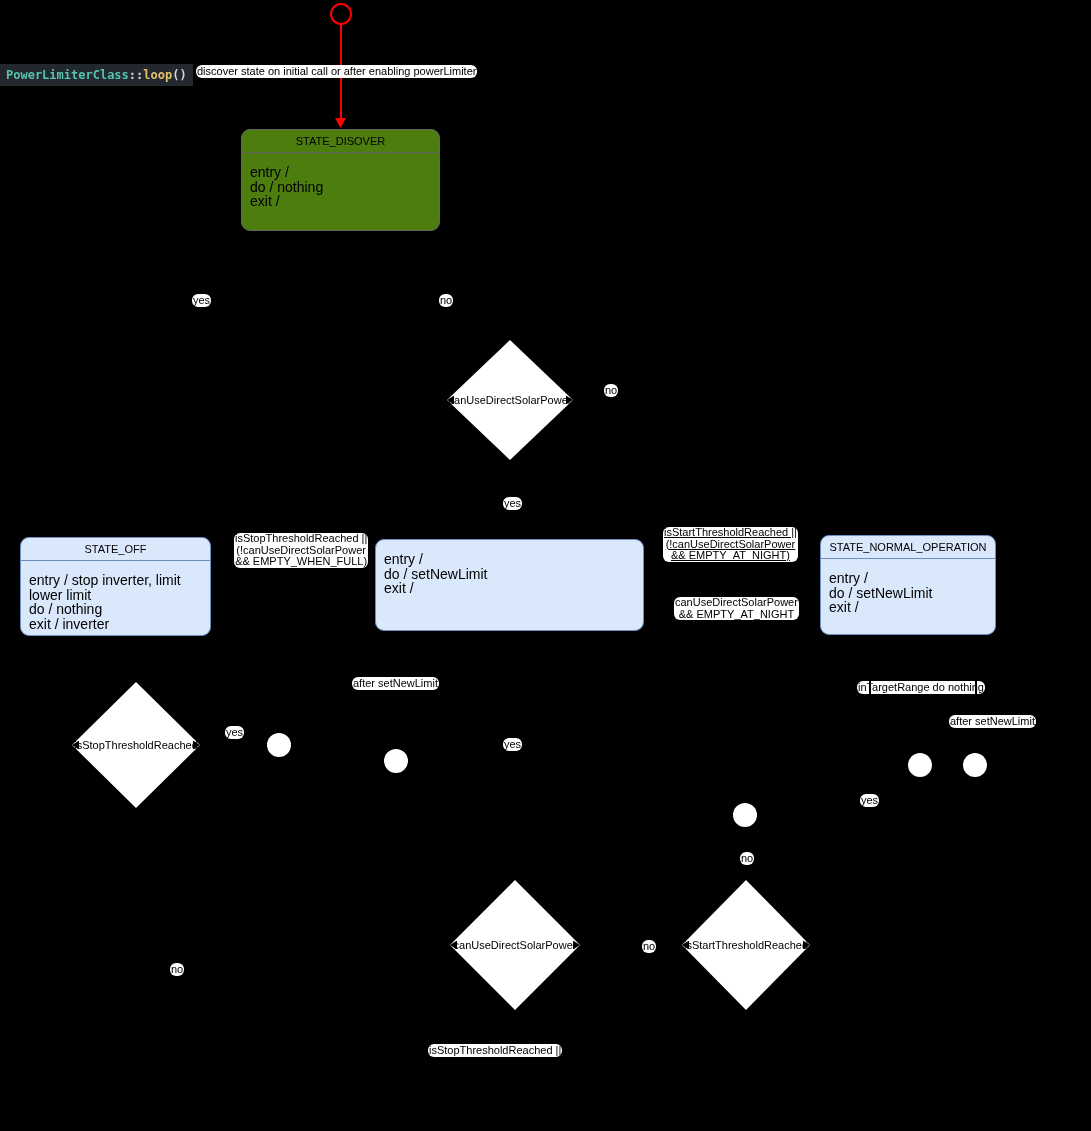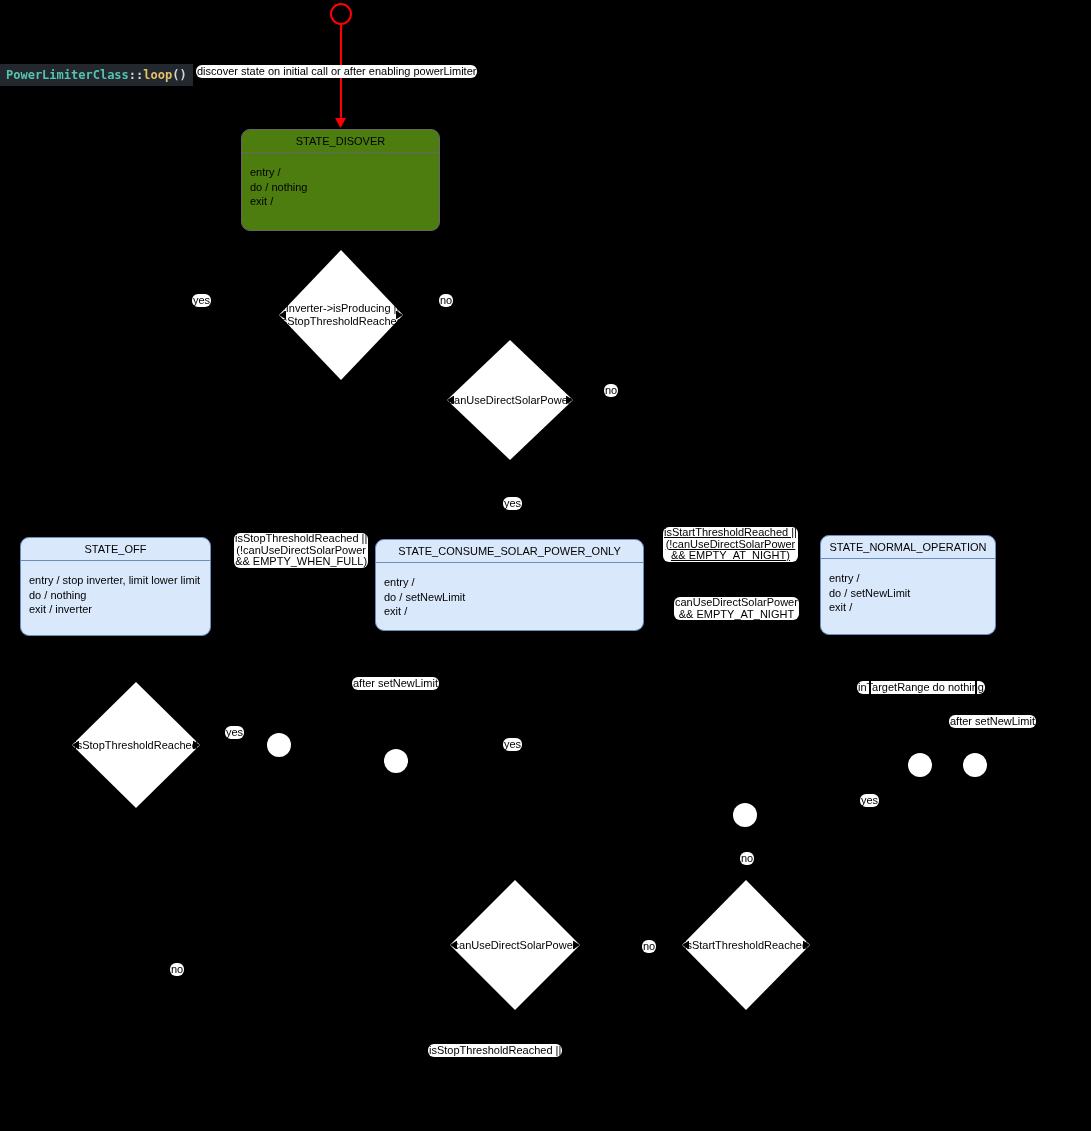--- a/index.html
+++ b/index.html
@@ -8,21 +8,21 @@
   .lbl{position:absolute;background:#fff;color:#000;font-size:11px;line-height:13px;
        padding:0 1px;white-space:pre-line;z-index:5;border-radius:6px;}
   .lbl.multi{line-height:11.5px;text-align:center;}
   .state{position:absolute;box-sizing:border-box;border-radius:9px;z-index:2;}
   .state.gray{background:#4d7c0f;border:1.5px solid #666666;}
   .state.blue{background:#dae8fc;border:1.5px solid #6c8ebf;}
   .state-title{height:22px;display:flex;align-items:center;justify-content:center;
                font-size:11px;}
   .gray .state-title{border-bottom:1.5px solid #666666;}
   .blue .state-title{border-bottom:1.5px solid #6c8ebf;}
-  .state-body{padding:12px 8px 0;font-size:11px;line-height:14.5px;}
+  .state-body{padding:12px 8px 0;font-size:14px;line-height:14.5px;}
   .decision{position:absolute;z-index:2;}
   .diamond{position:absolute;left:0;top:0;width:100%;height:100%;background:#fff;
            clip-path:polygon(50% 0,100% 50%,50% 100%,0 50%);}
   .dtext{position:absolute;left:-25px;right:-25px;top:50%;transform:translateY(-50%);
          text-align:center;font-size:11px;line-height:13px;white-space:pre-line;z-index:3;}
   .tip{position:absolute;top:50%;width:7px;height:9px;background:#000;
        transform:translateY(-50%);z-index:4;}
   .tip-l{left:0;clip-path:polygon(100% 0,0 50%,100% 100%);}
   .tip-r{right:0;clip-path:polygon(0 0,100% 50%,0 100%);}
   .junction{position:absolute;width:24px;height:24px;background:#fff;border-radius:50%;z-index:2;}
@@ -64,44 +64,36 @@
   <div class="state blue" style="left:20px;top:537px;width:191px;height:99px;">
     <div class="state-title">STATE_OFF</div>
     <div class="state-body">
       <div>entry / stop inverter, limit lower limit</div>
       <div>do / nothing</div>
       <div>exit / inverter</div>
     </div>
   </div>
 
   <div class="state blue" style="left:375px;top:539px;width:269px;height:92px;">
-    <div class="state-title">STATE_CONSUME_SOLAR_POWER_ONLY</div>
     <div class="state-body">
       <div>entry /</div>
       <div>do / setNewLimit</div>
       <div>exit /</div>
     </div>
   </div>
 
   <div class="state blue" style="left:820px;top:535px;width:176px;height:100px;">
     <div class="state-title">STATE_NORMAL_OPERATION</div>
     <div class="state-body">
       <div>entry /</div>
       <div>do / setNewLimit</div>
       <div>exit /</div>
     </div>
   </div>
 
-  <div class="decision" style="left:279px;top:250px;width:124px;height:130px;">
-    <div class="diamond"></div>
-    <div class="tip tip-l"></div>
-    <div class="tip tip-r"></div>
-    <div class="dtext">!Inverter-&gt;isProducing ||
-isStopThresholdReached</div>
-  </div>
 
   <div class="decision" style="left:447px;top:340px;width:126px;height:120px;">
     <div class="diamond"></div>
     <div class="tip tip-l"></div>
     <div class="tip tip-r"></div>
     <div class="dtext">canUseDirectSolarPower</div>
   </div>
 
   <div class="decision" style="left:72px;top:682px;width:128px;height:126px;">
     <div class="diamond"></div>

